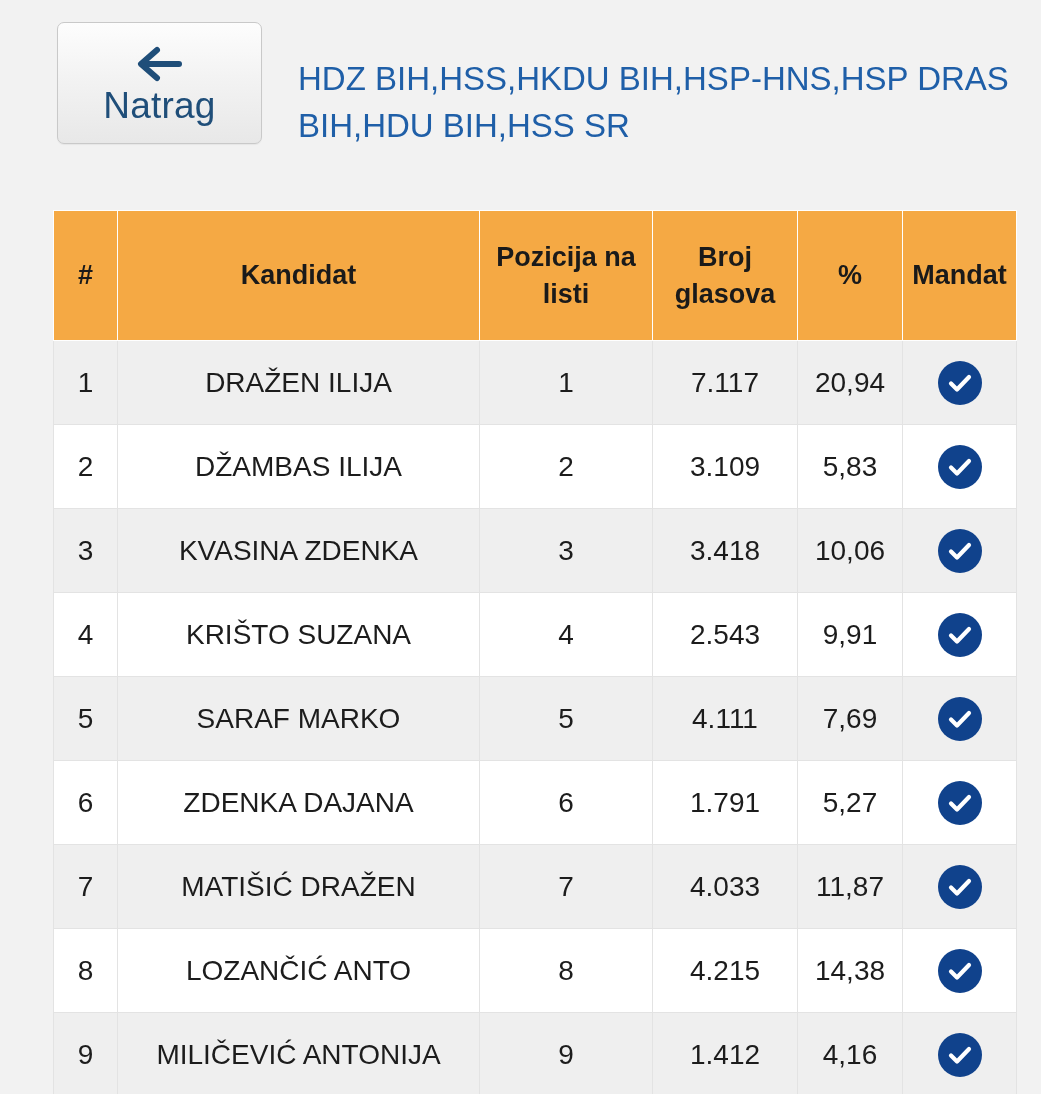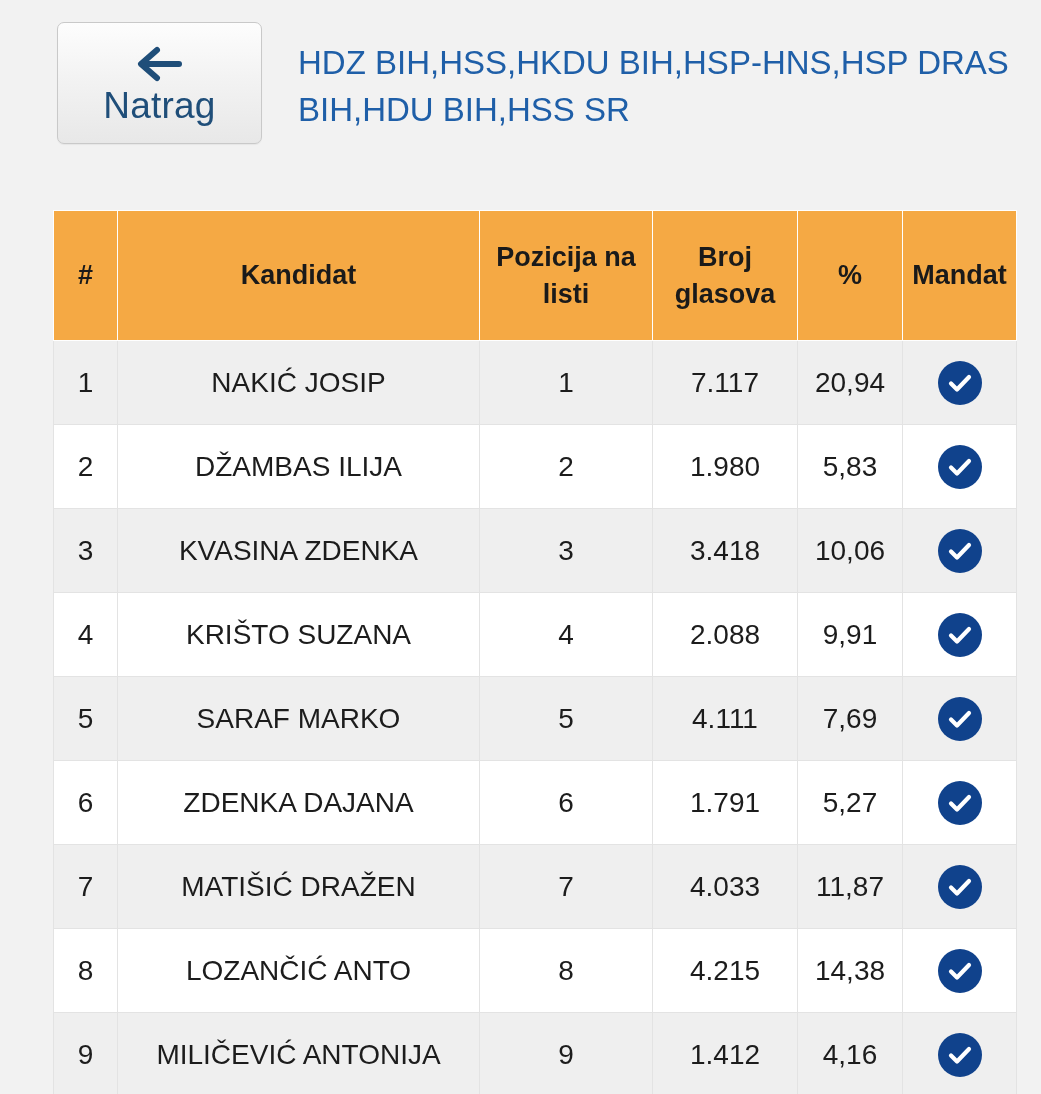--- a/index.html
+++ b/index.html
@@ -53,21 +53,21 @@
   .back-label {
     font-size: 37px;
     color: #1f4e79;
     font-weight: 400;
     letter-spacing: 0.2px;
     line-height: 1.1;
   }
 
   .header-title {
     margin-left: 36px;
-    margin-top: 18px;
+    margin-top: 34px;
     font-size: 33px;
     line-height: 1.42;
     color: #1f5fa8;
     font-weight: 400;
     max-width: 730px;
     word-break: break-word;
   }
 
   
   .table-wrap {
@@ -177,53 +177,53 @@
           <th>Kandidat</th>
           <th>Pozicija na listi</th>
           <th>Broj glasova</th>
           <th>%</th>
           <th>Mandat</th>
         </tr>
       </thead>
       <tbody id="table-body">
           <tr>
             <td class="c-idx">1</td>
-            <td class="c-name">NAKIĆ JOSIP</td>
+            <td class="c-name">DRAŽEN ILIJA</td>
             <td class="c-pos">1</td>
             <td class="c-votes">7.117</td>
             <td class="c-pct">20,94</td>
             <td class="c-mand"><span class="check"><svg width="28" height="28" viewBox="0 0 28 28" aria-hidden="true">
                   <path d="M5 14.5 L11 20.5 L23 8" fill="none" stroke="#ffffff" stroke-width="4.2" stroke-linecap="round" stroke-linejoin="round"></path>
                 </svg></span></td>
           </tr>
           <tr>
             <td class="c-idx">2</td>
             <td class="c-name">DŽAMBAS ILIJA</td>
             <td class="c-pos">2</td>
-            <td class="c-votes">1.980</td>
+            <td class="c-votes">3.109</td>
             <td class="c-pct">5,83</td>
             <td class="c-mand"><span class="check"><svg width="28" height="28" viewBox="0 0 28 28" aria-hidden="true">
                   <path d="M5 14.5 L11 20.5 L23 8" fill="none" stroke="#ffffff" stroke-width="4.2" stroke-linecap="round" stroke-linejoin="round"></path>
                 </svg></span></td>
           </tr>
           <tr>
             <td class="c-idx">3</td>
             <td class="c-name">KVASINA ZDENKA</td>
             <td class="c-pos">3</td>
             <td class="c-votes">3.418</td>
             <td class="c-pct">10,06</td>
             <td class="c-mand"><span class="check"><svg width="28" height="28" viewBox="0 0 28 28" aria-hidden="true">
                   <path d="M5 14.5 L11 20.5 L23 8" fill="none" stroke="#ffffff" stroke-width="4.2" stroke-linecap="round" stroke-linejoin="round"></path>
                 </svg></span></td>
           </tr>
           <tr>
             <td class="c-idx">4</td>
             <td class="c-name">KRIŠTO SUZANA</td>
             <td class="c-pos">4</td>
-            <td class="c-votes">2.088</td>
+            <td class="c-votes">2.543</td>
             <td class="c-pct">9,91</td>
             <td class="c-mand"><span class="check"><svg width="28" height="28" viewBox="0 0 28 28" aria-hidden="true">
                   <path d="M5 14.5 L11 20.5 L23 8" fill="none" stroke="#ffffff" stroke-width="4.2" stroke-linecap="round" stroke-linejoin="round"></path>
                 </svg></span></td>
           </tr>
           <tr>
             <td class="c-idx">5</td>
             <td class="c-name">SARAF MARKO</td>
             <td class="c-pos">5</td>
             <td class="c-votes">4.111</td>

